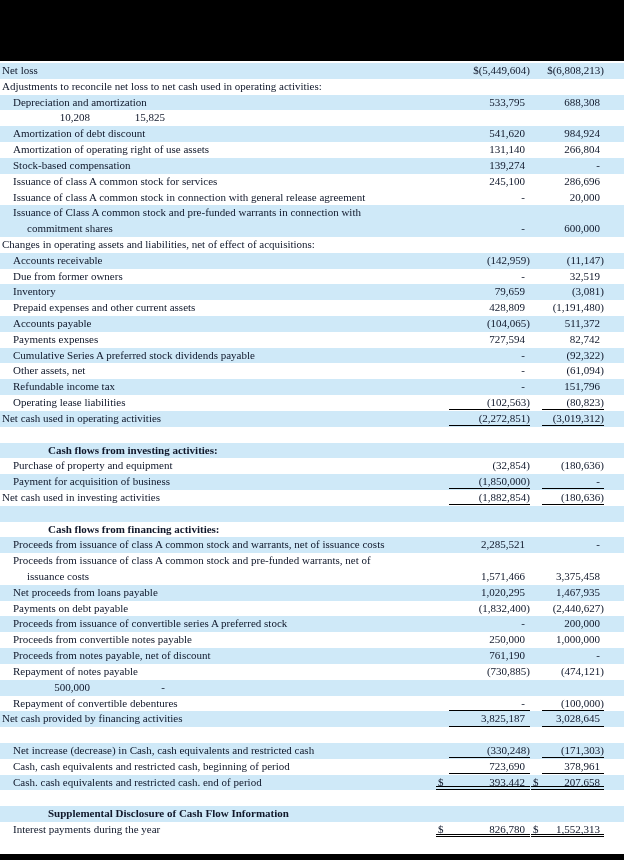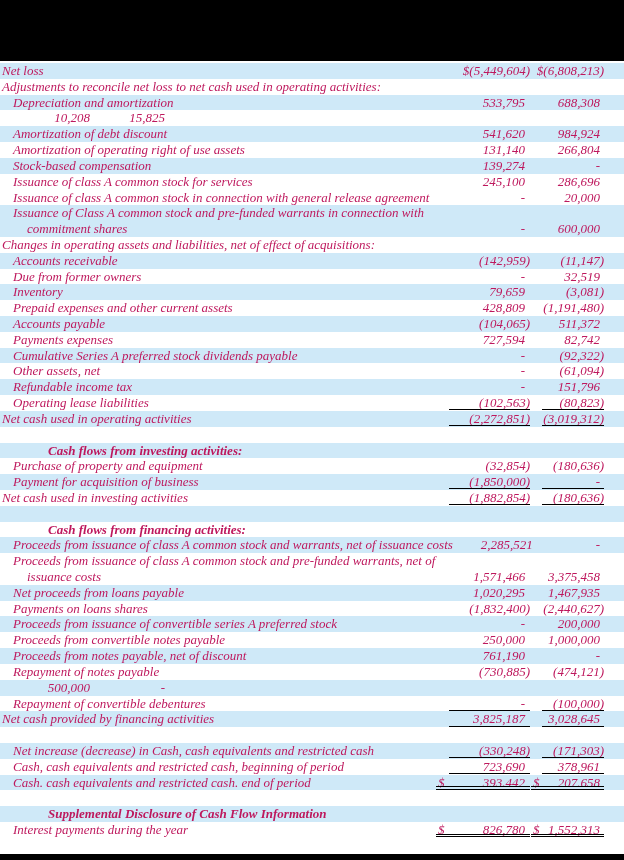--- a/index.html
+++ b/index.html
@@ -1,20 +1,20 @@
 <!DOCTYPE html>
 <html><head>
 <meta charset="utf-8">
 <style>
   html,body { margin:0; padding:0; background:#888; }
   .page {
     position:relative; width:624px; height:860px; margin:0 auto;
     background:#ffffff; overflow:hidden;
     font-family:"Liberation Serif", serif;
-    font-size:13px; color:#be185d;font-style:italic;
+    font-size:11px; color:#0f172a;
     --rh:15.82px; --blue:#cfe9f8;
   }
   .topbar { position:absolute; top:0; left:0; width:624px; height:61px; background:#000; z-index:3; }
   .sliver {
     position:absolute; top:44px; left:2px; height:19px; line-height:19px;
     font-weight:bold; z-index:1; white-space:nowrap;
   }
   .bottombar { position:absolute; left:0; bottom:0; width:624px; height:6px; background:#000; z-index:3; }
   .rows { position:absolute; top:63px; left:0; width:624px; }
   .row { display:flex; align-items:flex-end; min-height:var(--rh); line-height:var(--rh); }
@@ -363,21 +363,21 @@
         </div>
         <div class="val v1">
           <span class="num">1,020,295</span>
         </div>
         <div class="val v2">
           <span class="num">1,467,935</span>
         </div>
       </div>
       <div class="row white">
         <div class="label i1">
-          <div>Payments on loans shares</div>
+          <div>Payments on debt payable</div>
         </div>
         <div class="val v1">
           <span class="num paren">(1,832,400)</span>
         </div>
         <div class="val v2">
           <span class="num paren">(2,440,627)</span>
         </div>
       </div>
       <div class="row blue">
         <div class="label i1">

